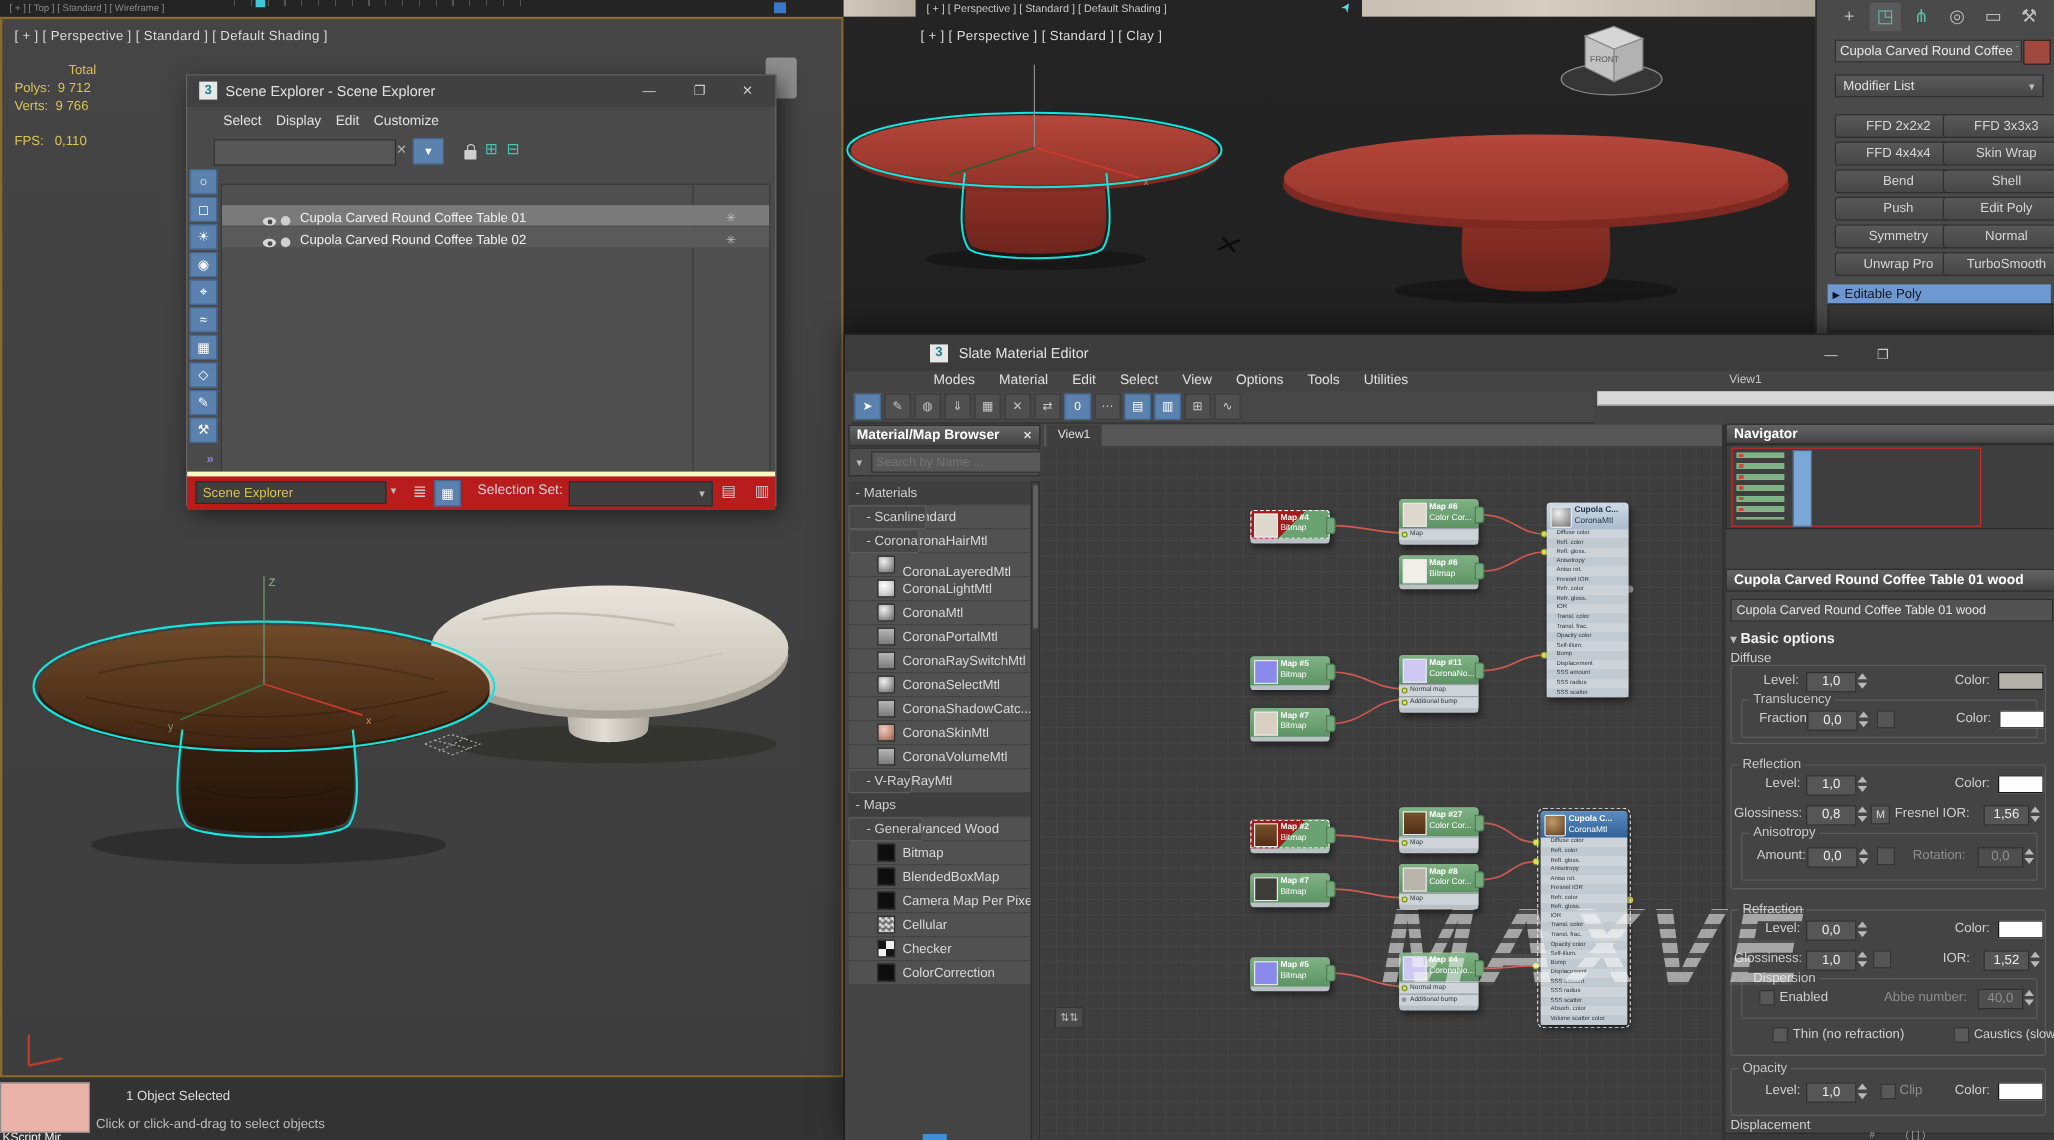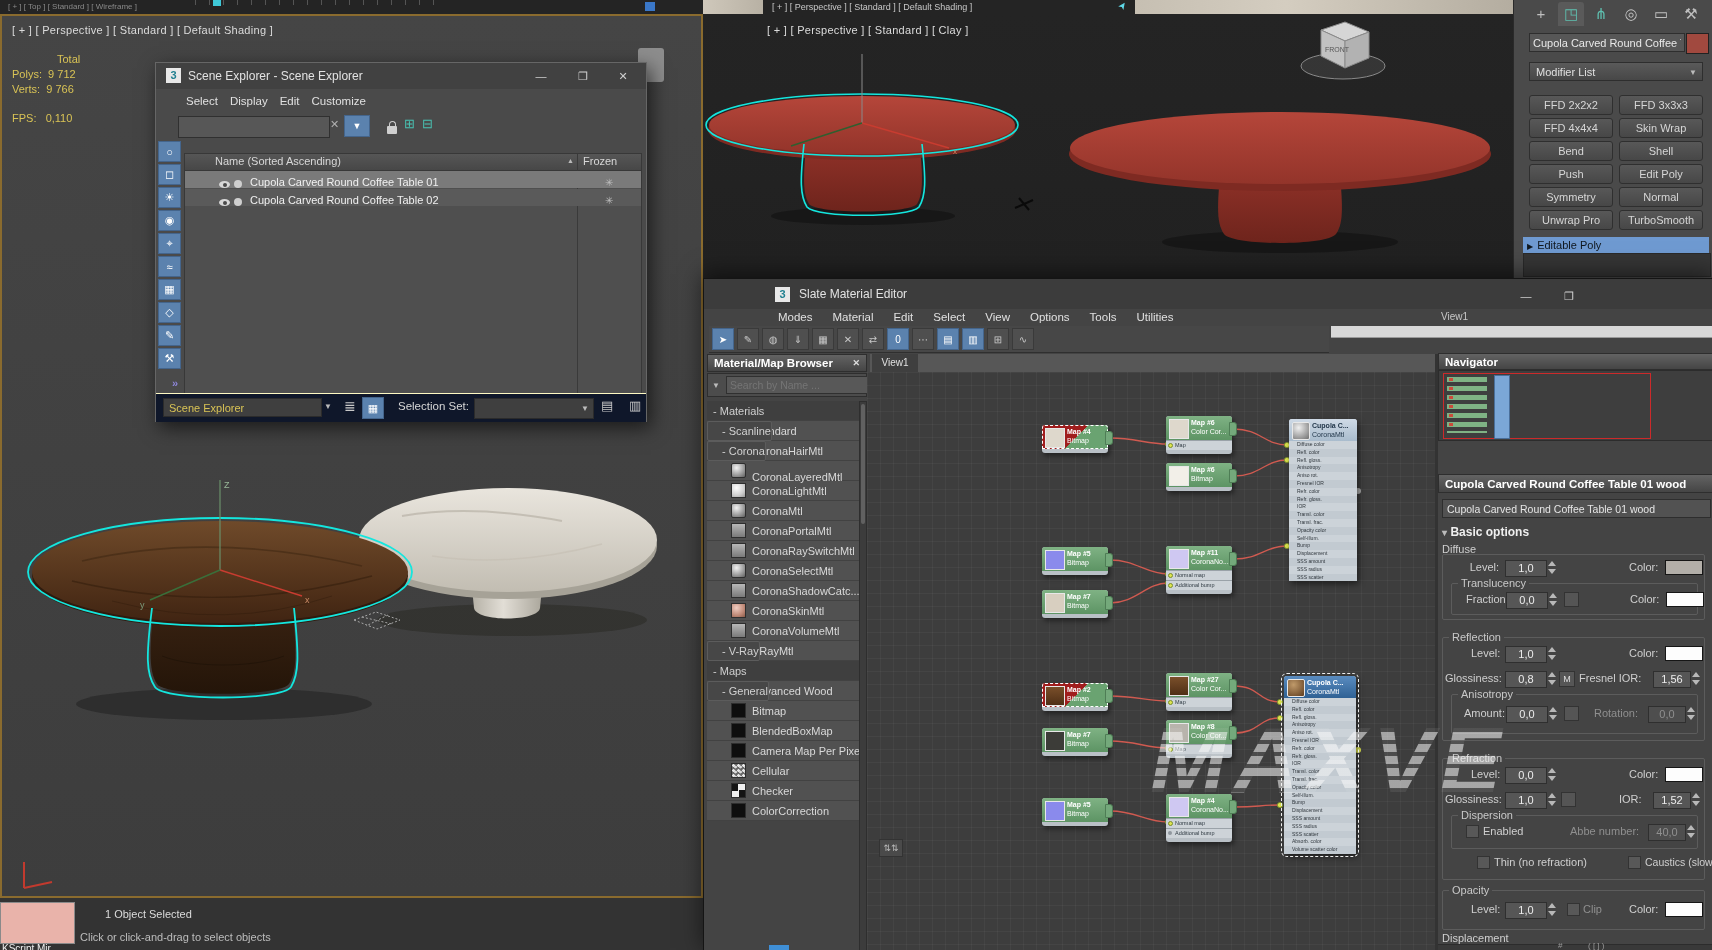--- a/index.html
+++ b/index.html
@@ -22,21 +22,21 @@
   .se-input{background:#575757;border:1px solid #303030;height:18px;}
   .ico-btn{display:inline-flex;align-items:center;justify-content:center;background:#4f4f4f;border:1px solid #3a3a3a;color:#c8c8c8;}
   .ico-btn.active{background:#5b82ae;color:#fff;border-color:#44658c;}
   .se-row{font-size:11px;color:#f0f0f0;display:flex;align-items:flex-end;}
   .eye{display:inline-block;width:11px;height:7px;background:#d8d8d8;border-radius:50%;position:relative;margin-right:4px;}
   .eye:after{content:"";position:absolute;left:3.5px;top:1.5px;width:4px;height:4px;border-radius:50%;background:#4a4a4a;}
   .dot{display:inline-block;width:8px;height:8px;border-radius:50%;background:#cfcfcf;margin-right:8px;}
   .snow{color:#bcbcbc;font-size:10px;}
   
   #cmdpanel{left:1513px;top:0;width:199px;height:278px;background:#4a4a4a;border-left:1px solid #2a2a2a;}
-  .cpbtn{position:absolute;width:82px;height:18px;background:linear-gradient(#585858,#474747);border:1px solid #2f2f2f;border-radius:3px;color:#d6d6d6;font-size:11px;text-align:center;line-height:18px;}
+  .cpbtn{position:absolute;width:82px;height:18px;background:linear-gradient(#585858,#474747);border:1px solid #2f2f2f;border-radius:3px;color:#d6d6d6;font-size:11px;text-align:center;line-height:18px;padding-left:11px;}
   .cptab{position:absolute;top:2px;width:26px;height:24px;text-align:center;line-height:24px;font-size:15px;color:#bfbfbf;}
   .cptab.sel{background:#5a5a5a;border-radius:3px 3px 0 0;}
   
   #slate{left:703px;top:278px;width:1009px;height:672px;background:#444;border:1px solid #141414;box-shadow:0 -4px 22px rgba(0,0,0,.55);z-index:10;}
   .panelhdr{background:linear-gradient(#636363,#454545);border:1px solid #2e2e2e;color:#fff;font-weight:bold;font-size:11.5px;display:flex;align-items:center;padding:0 6px;box-sizing:border-box;}
   .browser-row{display:flex;align-items:center;font-size:11px;color:#d9d9d9;box-sizing:border-box;border-bottom:1px solid #424242;background:#515151;}
   .browser-row.hdr{background:#3f3f3f;color:#cfcfcf;}
   .browser-row.grp{background:#474747;color:#d2d2d2;}
   .bicon{width:13px;height:13px;margin-right:6px;flex:0 0 13px;border:1px solid #2e2e2e;}
   .i-sphere{background:radial-gradient(circle at 35% 30%,#f2f2f2,#9a9a9a 60%,#5f5f5f);border-radius:2px;}
@@ -76,21 +76,21 @@
   .spin:before{top:2px;border-bottom:5px solid #b8b8b8;}
   .spin:after{bottom:2px;border-top:5px solid #b8b8b8;}
   .sw{position:absolute;height:13px;border:1px solid #161616;background:#fdfdfd;}
   .chk{position:absolute;width:11px;height:11px;background:#585858;border:1px solid #333;}
   .mapbtn{position:absolute;width:13px;height:13px;background:#555;border:1px solid #333;}
   .dim{color:#8f8f8f !important;}
   
   .lock{position:relative;display:inline-block;width:10px;height:8px;background:#cfcfcf;border-radius:1px;}
   .lock:before{content:"";position:absolute;left:1.5px;top:-5px;width:5px;height:5px;border:1.5px solid #cfcfcf;border-bottom:none;border-radius:4px 4px 0 0;}
   
-  #wm1{left:1150px;top:708px;width:520px;font-size:92px;font-weight:bold;font-style:italic;letter-spacing:6px;color:transparent;background:repeating-linear-gradient(180deg,rgba(250,250,250,.55) 0 8px,rgba(250,250,250,.08) 8px 12px);-webkit-background-clip:text;background-clip:text;z-index:50;pointer-events:none;}
+  #wm1{left:1150px;top:738px;width:520px;font-size:92px;font-weight:bold;font-style:italic;letter-spacing:6px;color:transparent;background:repeating-linear-gradient(180deg,rgba(250,250,250,.55) 0 8px,rgba(250,250,250,.08) 8px 12px);-webkit-background-clip:text;background-clip:text;z-index:50;pointer-events:none;}
   #wm2{left:1162px;top:830px;width:460px;font-size:38px;font-style:italic;color:rgba(248,248,248,.55);letter-spacing:2px;z-index:50;pointer-events:none;}
 </style>
 </head>
 <body>
 
 <div id="stage" class="nosel">
 
   <div id="topstrip" class="abs">
     <span class="abs" style="left:8px;top:2px">[ + ] [ Top ] [ Standard ] [ Wireframe ]</span>
     <div class="abs" style="left:195px;top:0;width:240px;height:5px;background:repeating-linear-gradient(90deg,#555 0 1px,transparent 1px 14px)"></div>
@@ -280,43 +280,38 @@
         <span>▼</span>
       </div>
     <span class="abs lock" style="left:231px;top:57px"></span>
     <span class="abs" style="left:248px;top:53px;color:#49c2b2;font-size:13px">⊞</span>
     <span class="abs" style="left:266px;top:53px;color:#49c2b2;font-size:13px">⊟</span>
     
     <div id="seicons" class="abs" style="left:2px;top:78px;width:24px"><div class="ico-btn active" style="width: 21px; height: 19px; margin-bottom: 2px; font-size: 11px;">○</div><div class="ico-btn active" style="width: 21px; height: 19px; margin-bottom: 2px; font-size: 11px;">◻</div><div class="ico-btn active" style="width: 21px; height: 19px; margin-bottom: 2px; font-size: 11px;">☀</div><div class="ico-btn active" style="width: 21px; height: 19px; margin-bottom: 2px; font-size: 11px;">◉</div><div class="ico-btn active" style="width: 21px; height: 19px; margin-bottom: 2px; font-size: 11px;">⌖</div><div class="ico-btn active" style="width: 21px; height: 19px; margin-bottom: 2px; font-size: 11px;">≈</div><div class="ico-btn active" style="width: 21px; height: 19px; margin-bottom: 2px; font-size: 11px;">▦</div><div class="ico-btn active" style="width: 21px; height: 19px; margin-bottom: 2px; font-size: 11px;">◇</div><div class="ico-btn active" style="width: 21px; height: 19px; margin-bottom: 2px; font-size: 11px;">✎</div><div class="ico-btn active" style="width: 21px; height: 19px; margin-bottom: 2px; font-size: 11px;">⚒</div></div>
     <span class="abs" style="left:16px;top:314px;color:#8d85d8;font-weight:bold;font-size:11px">»</span>
     
     <div class="abs" style="left:28px;top:90px;width:456px;height:240px;background:#4f4f4f;border:1px solid #383838">
-      <div class="abs" style="left:0;top:0;width:100%;height:16px;background:linear-gradient(#565656,#474747);border-bottom:1px solid #383838;color:#d8d8d8;font-size:11px">
-        <span style="position:absolute;left:30px;top:1px">Name (Sorted Ascending)</span>
-        <span style="position:absolute;left:382px;top:3px;font-size:7px;color:#bbb">▲</span>
-        <span style="position:absolute;left:398px;top:1px">Frozen</span>
-      </div>
       <div class="abs" style="left:392px;top:0;width:1px;height:100%;background:#3a3a3a"></div>
       <div class="abs se-row" style="left:0;top:17px;width:100%;height:17px;background:#7a7a7a">
         <span style="width:34px"></span>
           <span class="eye"></span>
           <span class="dot"></span>
         <span>Cupola Carved Round Coffee Table 01</span>
         <span class="abs snow" style="left:420px">✳</span>
       </div>
       <div class="abs se-row" style="left:0;top:35px;width:100%;height:17px;background:#5a5a5a">
         <span style="width:34px"></span>
           <span class="eye"></span>
           <span class="dot"></span>
         <span>Cupola Carved Round Coffee Table 02</span>
         <span class="abs snow" style="left:420px">✳</span>
       </div>
     </div>
     
-    <div class="abs" style="left:0;top:330px;width:100%;height:28px;background:#0f172a;border-top:1px solid #fef9c3">
+    <div class="abs" style="left:0;top:330px;width:100%;height:28px;background:#b91c1c;border-top:4px solid #fef9c3">
       <div class="abs" style="left:7px;top:4px;width:159px;height:19px;background:#3f3f3f;border:1px solid #2b2b2b;color:#d9c355;font-size:11px;line-height:19px;padding-left:5px;box-sizing:border-box">Scene Explorer</div>
       <span class="abs" style="left:168px;top:8px;font-size:8px;color:#bbb">▼</span>
       <span class="abs" style="left:188px;top:4px;color:#c8c8c8;font-size:14px">≣</span>
       <div class="abs ico-btn active" style="left:206px;top:3px;width:20px;height:20px;font-size:11px">
           <span>▦</span>
         </div>
       <span class="abs" style="left:242px;top:6px;color:#d6d6d6;font-size:11.5px">Selection Set:</span>
       <div class="abs" style="left:318px;top:4px;width:118px;height:19px;background:#3f3f3f;border:1px solid #2b2b2b">
           <span class="abs" style="right:4px;top:5px;font-size:8px;color:#bbb">▼</span>
         </div>

